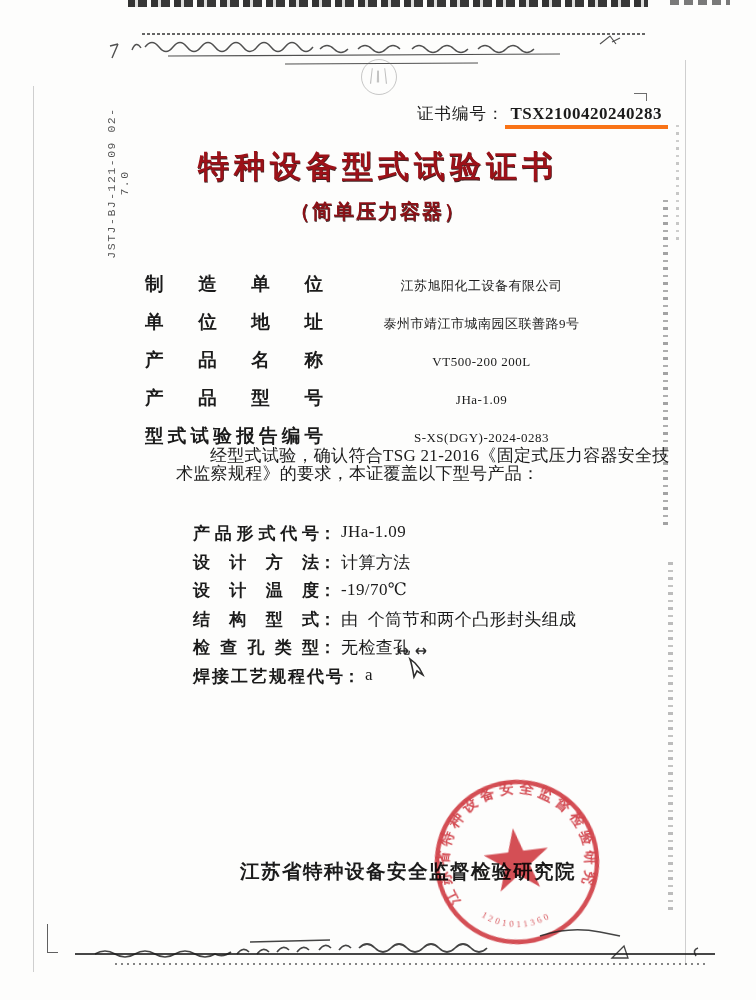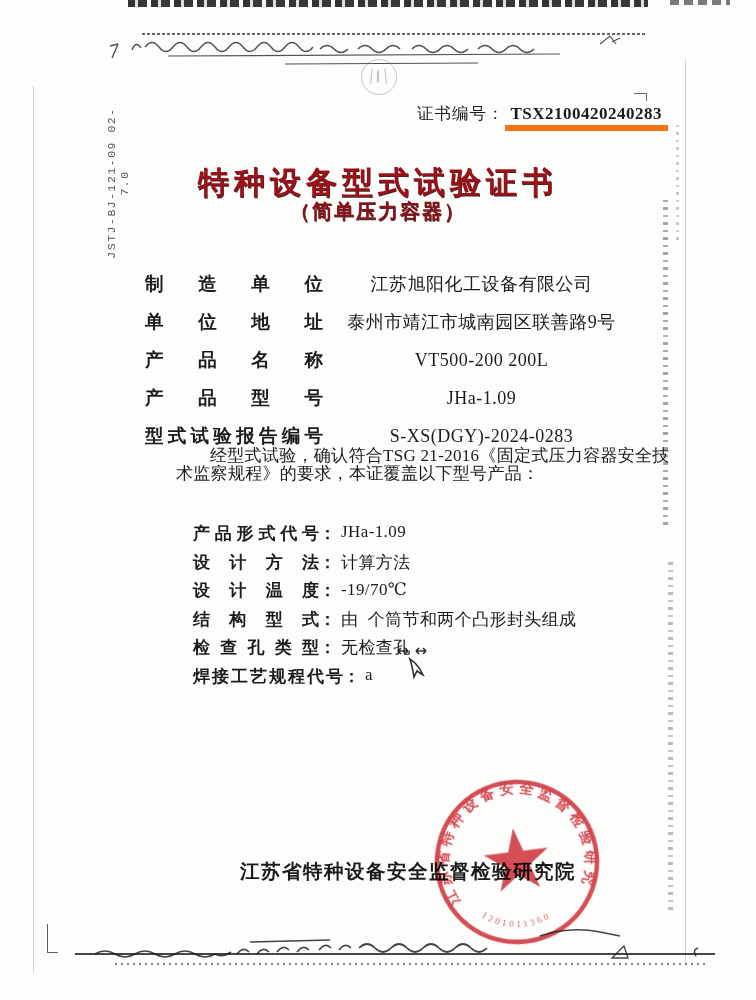--- a/index.html
+++ b/index.html
@@ -28,31 +28,31 @@
     font-family:"Liberation Mono","DejaVu Sans Mono",monospace;font-size:11.5px;letter-spacing:1.5px;color:#3d3d3d;text-align:center;opacity:.88;}
   
   .bleed{position:absolute;width:5px;opacity:.42;filter:blur(.5px);
     background:repeating-linear-gradient(0deg,#2a2a2a 0 3px,transparent 3px 8px,#444 8px 10px,transparent 10px 15px);}
   .bleed-a{left:663px;top:195px;height:330px;}
   .bleed-b{left:668px;top:560px;height:350px;opacity:.3;}
   .bleed-c{left:676px;top:120px;height:120px;opacity:.25;width:3px;}
   
   .cert-row{position:absolute;left:383px;top:103px;font-size:16.5px;white-space:nowrap;}
   .cert-row .lbl{letter-spacing:1px;margin-left:34px;}
-  .cert-no{display:inline-block;min-width:150px;border-bottom:6px solid #f97316;padding:0 6px 1px 6px;font-size:17px;letter-spacing:.5px;font-weight:bold;}
+  .cert-no{display:inline-block;min-width:150px;border-bottom:4px solid #f97316;padding:0 6px 1px 6px;font-size:17px;letter-spacing:.5px;font-weight:bold;}
   
   .title{position:absolute;left:0;top:146px;width:756px;text-align:center;font-size:31px;font-weight:bold;letter-spacing:5px;
-    text-shadow:.6px .8px 0 rgba(30,0,0,.85);margin-top:16px;}
+    text-shadow:.6px .8px 0 rgba(30,0,0,.85);}
   .subtitle{position:absolute;left:0;top:198px;width:756px;text-align:center;font-size:20px;font-weight:bold;letter-spacing:2px;
     text-shadow:.5px .6px 0 rgba(25,0,0,.8);}
   
   .fields{position:absolute;left:145px;top:271px;width:495px;}
   .frow{display:flex;align-items:baseline;height:38px;}
   .flabel{width:178px;font-size:18.5px;font-weight:bold;text-align:justify;text-align-last:justify;letter-spacing:0;flex:none;}
-  .fvalue{flex:1;text-align:center;font-size:18px;letter-spacing:.5px;white-space:pre-wrap;}
+  .fvalue{flex:1;text-align:center;font-size:13px;letter-spacing:.5px;white-space:pre-wrap;}
   
   .para{position:absolute;left:140px;top:447px;width:508px;font-size:17px;line-height:18px;text-indent:2em;letter-spacing:.3px;margin-left:36px;}
   
   .specs{position:absolute;left:185px;top:522px;width:460px;}
   .srow{position:relative;height:28.5px;font-size:17px;margin-left:8px;}
   .slabel{display:inline-block;width:126px;text-align:justify;text-align-last:justify;font-weight:bold;letter-spacing:0;}
   .scolon{display:inline-block;width:20px;font-weight:bold;}
   .svalue{position:absolute;left:148px;top:0;white-space:pre-wrap;letter-spacing:.4px;}
   
   .cursor-art{position:absolute;left:396px;top:645px;opacity:.92;}

